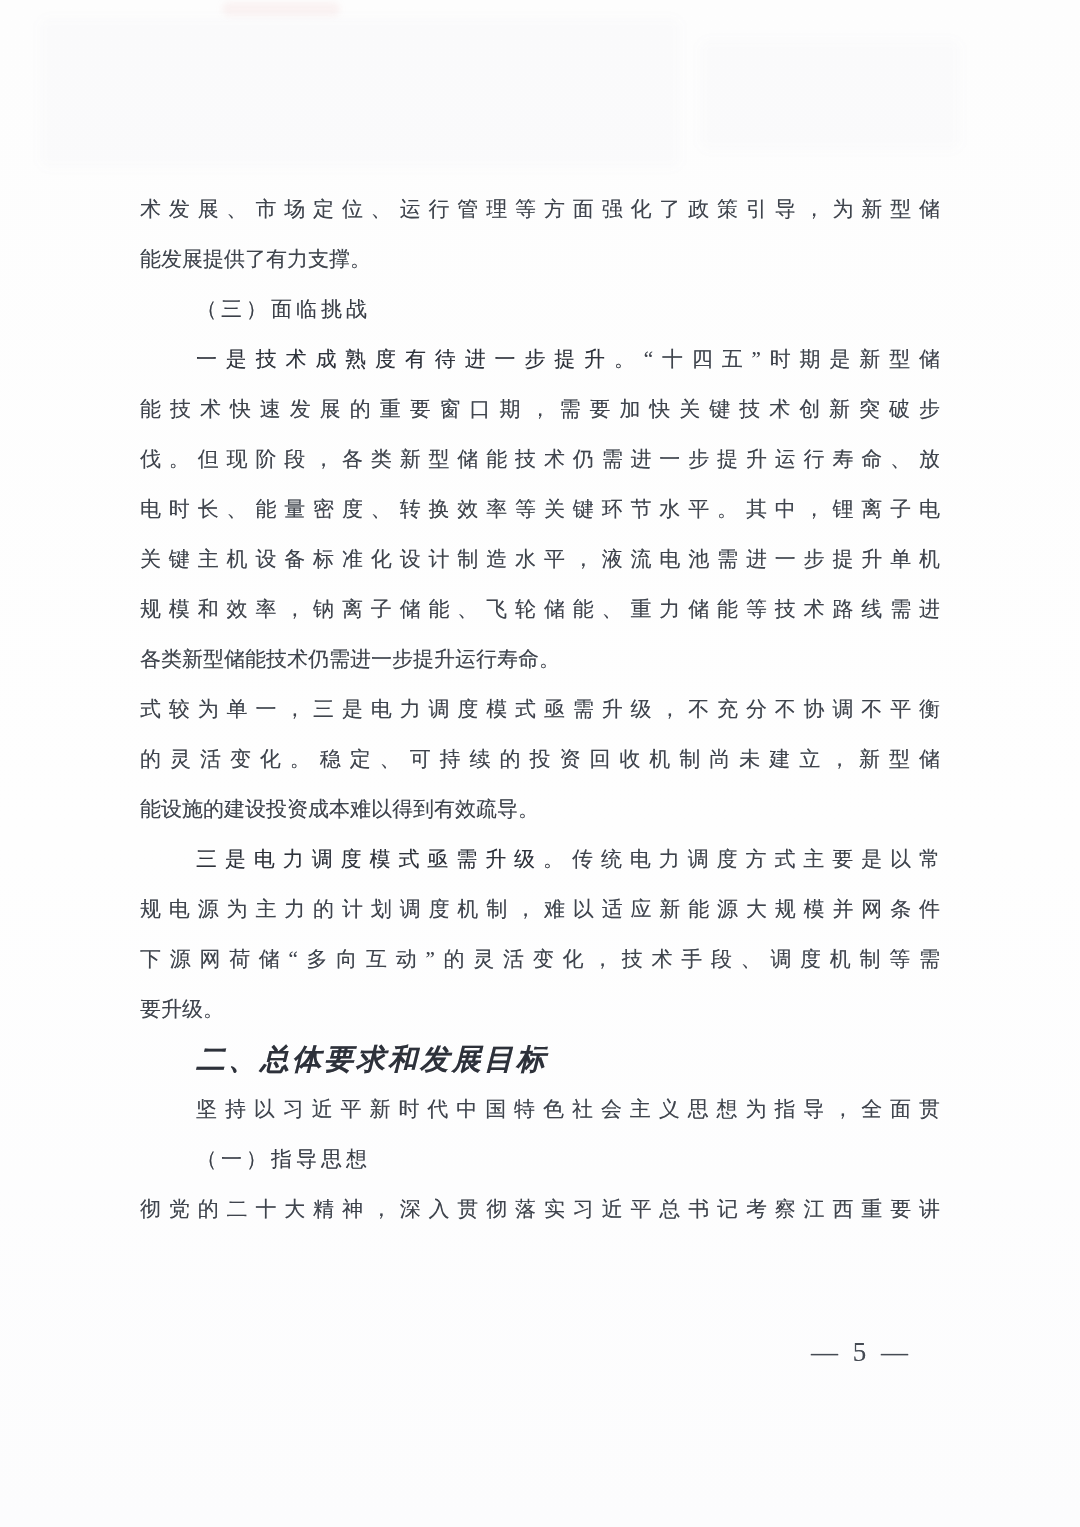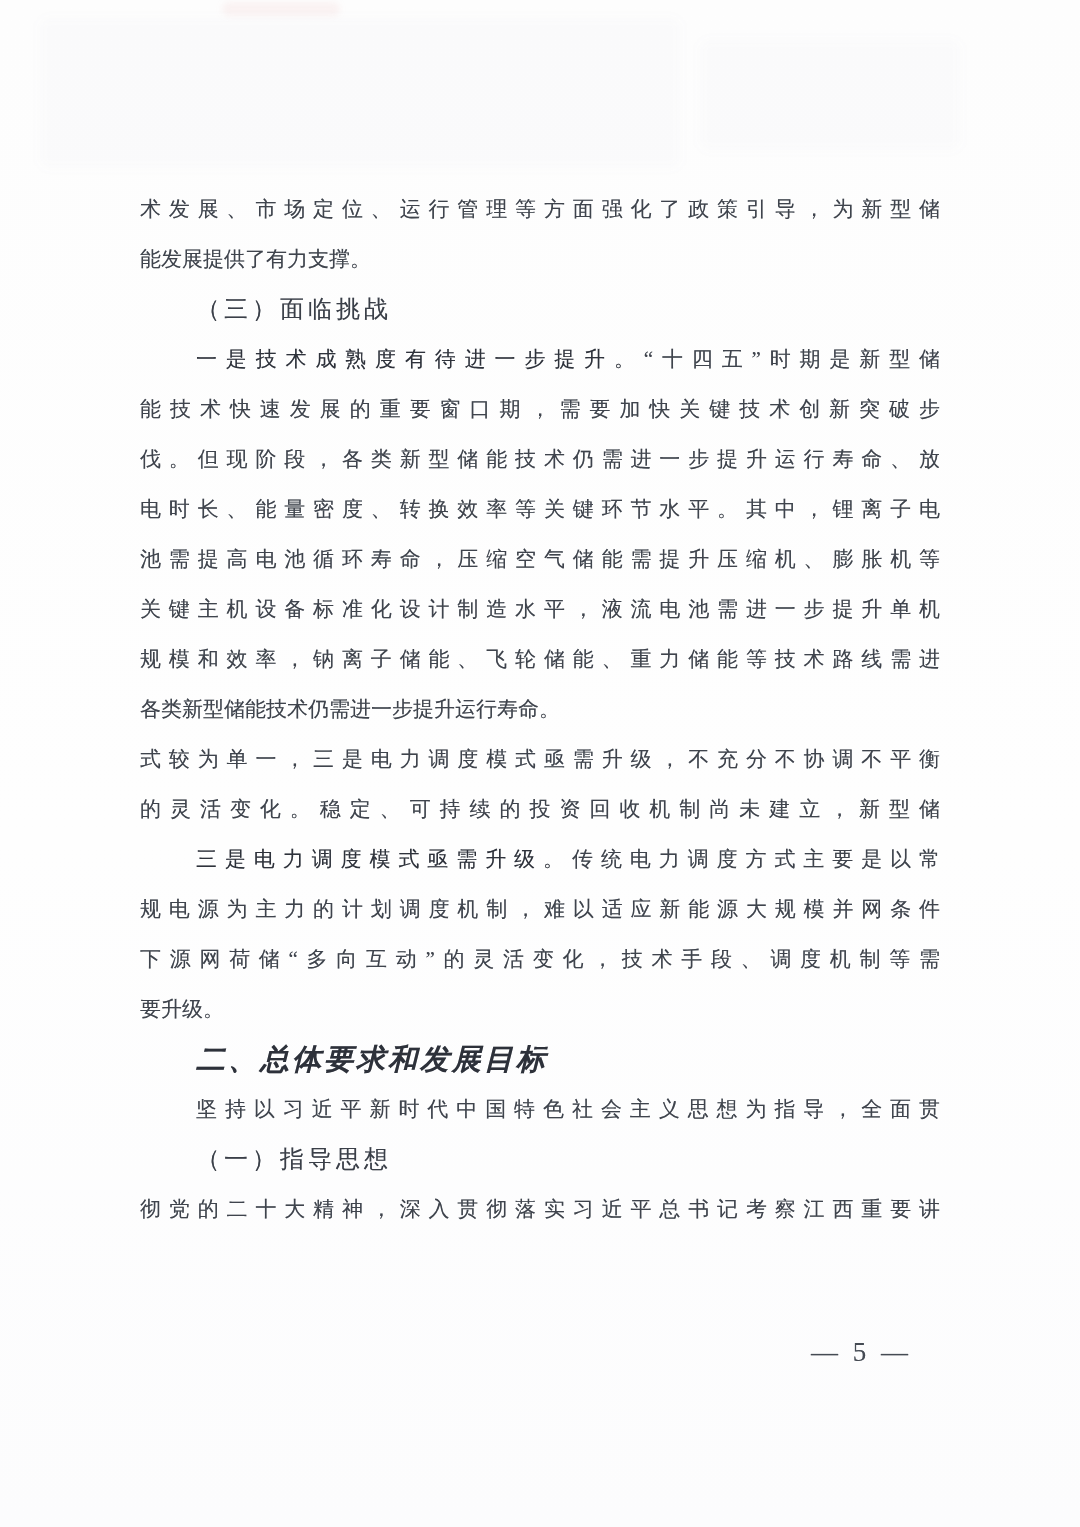--- a/index.html
+++ b/index.html
@@ -57,21 +57,21 @@
     text-align-last: justify;
   }
   .ln.ind {
     padding-left: 56px;
   }
   .ln .b {
     font-weight: normal;
     color: #2e323b;
   }
   .ln.kai {
-    font-size: 24px;
+    font-size: 21px;
     color: #3a3f48;
     letter-spacing: 4px;
   }
   .ln.hd {
     font-family: "Liberation Sans", "DejaVu Sans", sans-serif;
     font-weight: bold;
     font-size: 29px;
     color: #2d313a;
     letter-spacing: 3px;
     font-style: italic;
@@ -98,26 +98,26 @@
   <div class="artifact a3"></div>
 
   <div class="content">
     <div class="ln full">术发展、市场定位、运行管理等方面强化了政策引导，为新型储</div>
     <div class="ln">能发展提供了有力支撑。</div>
     <div class="ln ind kai">（三）面临挑战</div>
     <div class="ln ind full"><span class="b">一是技术成熟度有待进一步提升。</span><span>“十四五”时期是新型储</span></div>
     <div class="ln full">能技术快速发展的重要窗口期，需要加快关键技术创新突破步</div>
     <div class="ln full">伐。但现阶段，各类新型储能技术仍需进一步提升运行寿命、放</div>
     <div class="ln full">电时长、能量密度、转换效率等关键环节水平。其中，锂离子电</div>
-    <div class="ln full">池需提高电池循环寿命，压缩空气储能需提升压缩机、膨胀机等</div>
     <div class="ln full">关键主机设备标准化设计制造水平，液流电池需进一步提升单机</div>
     <div class="ln full">规模和效率，钠离子储能、飞轮储能、重力储能等技术路线需进</div>
     <div class="ln">各类新型储能技术仍需进一步提升运行寿命。</div>
     <div class="ln full">式较为单一，三是电力调度模式亟需升级，不充分不协调不平衡</div>
     <div class="ln full">的灵活变化。稳定、可持续的投资回收机制尚未建立，新型储</div>
+    <div class="ln">能设施的建设投资成本难以得到有效疏导。</div>
     <div class="ln ind full"><span class="b">三是电力调度模式亟需升级。</span><span>传统电力调度方式主要是以常</span></div>
     <div class="ln full">规电源为主力的计划调度机制，难以适应新能源大规模并网条件</div>
     <div class="ln full">下源网荷储“多向互动”的灵活变化，技术手段、调度机制等需</div>
     <div class="ln">要升级。</div>
     <div class="ln ind hd">二、总体要求和发展目标</div>
     <div class="ln ind full">坚持以习近平新时代中国特色社会主义思想为指导，全面贯</div>
     <div class="ln ind kai">（一）指导思想</div>
     <div class="ln full">彻党的二十大精神，深入贯彻落实习近平总书记考察江西重要讲</div>
   </div>
 

